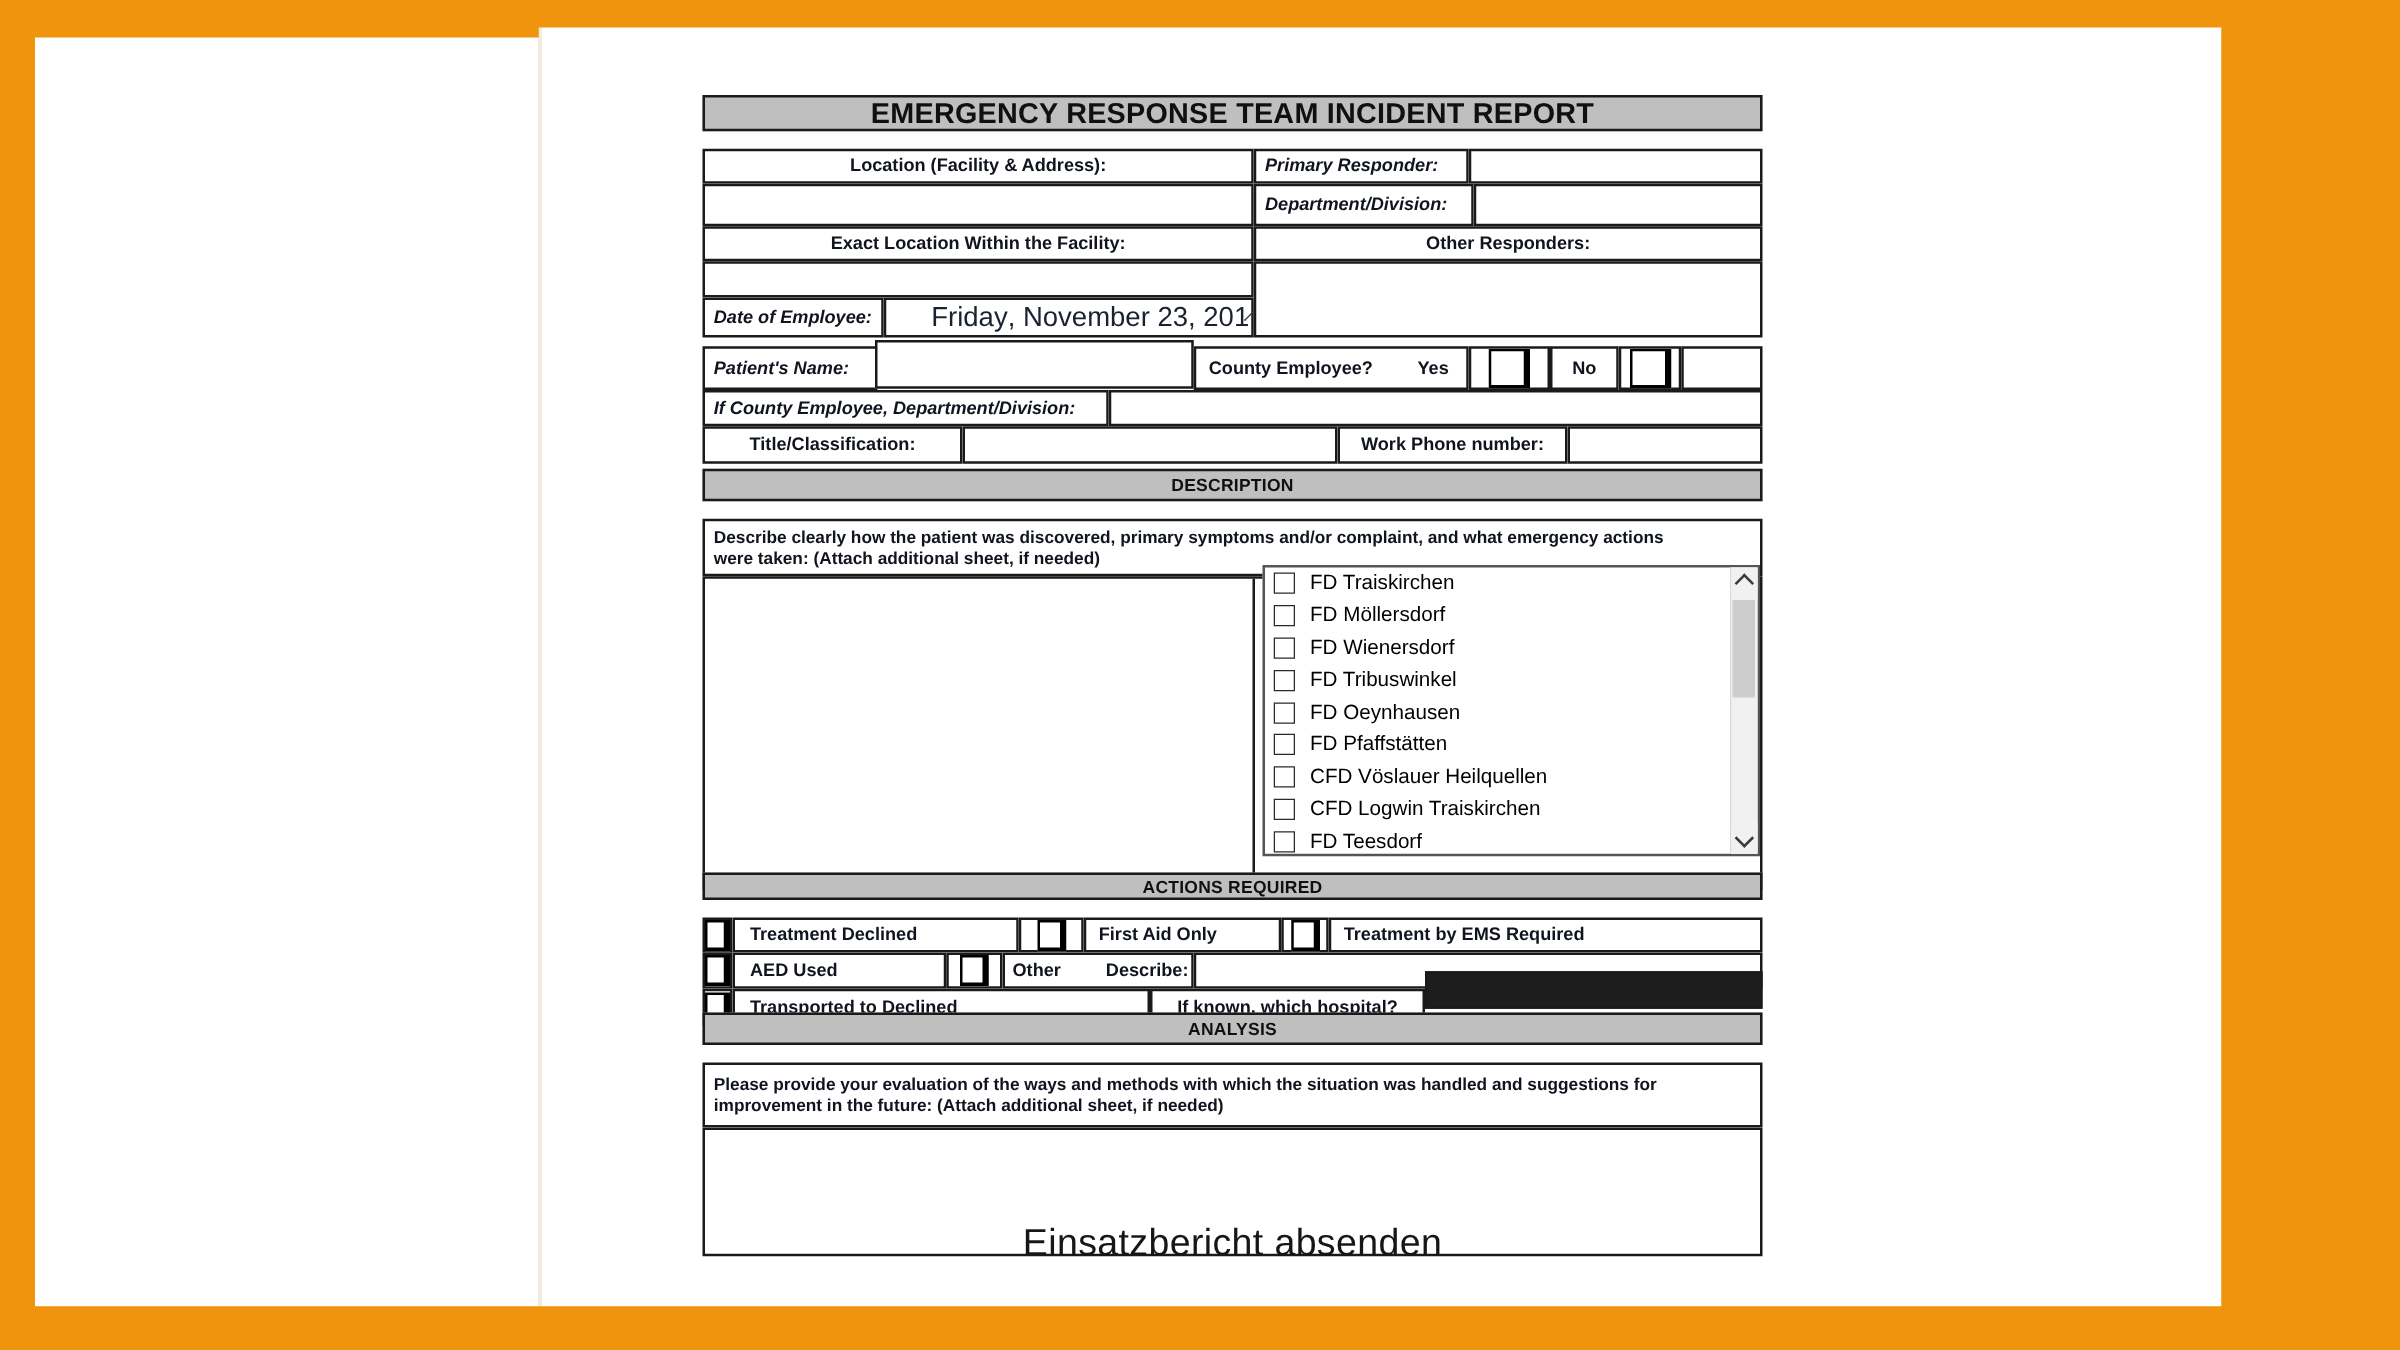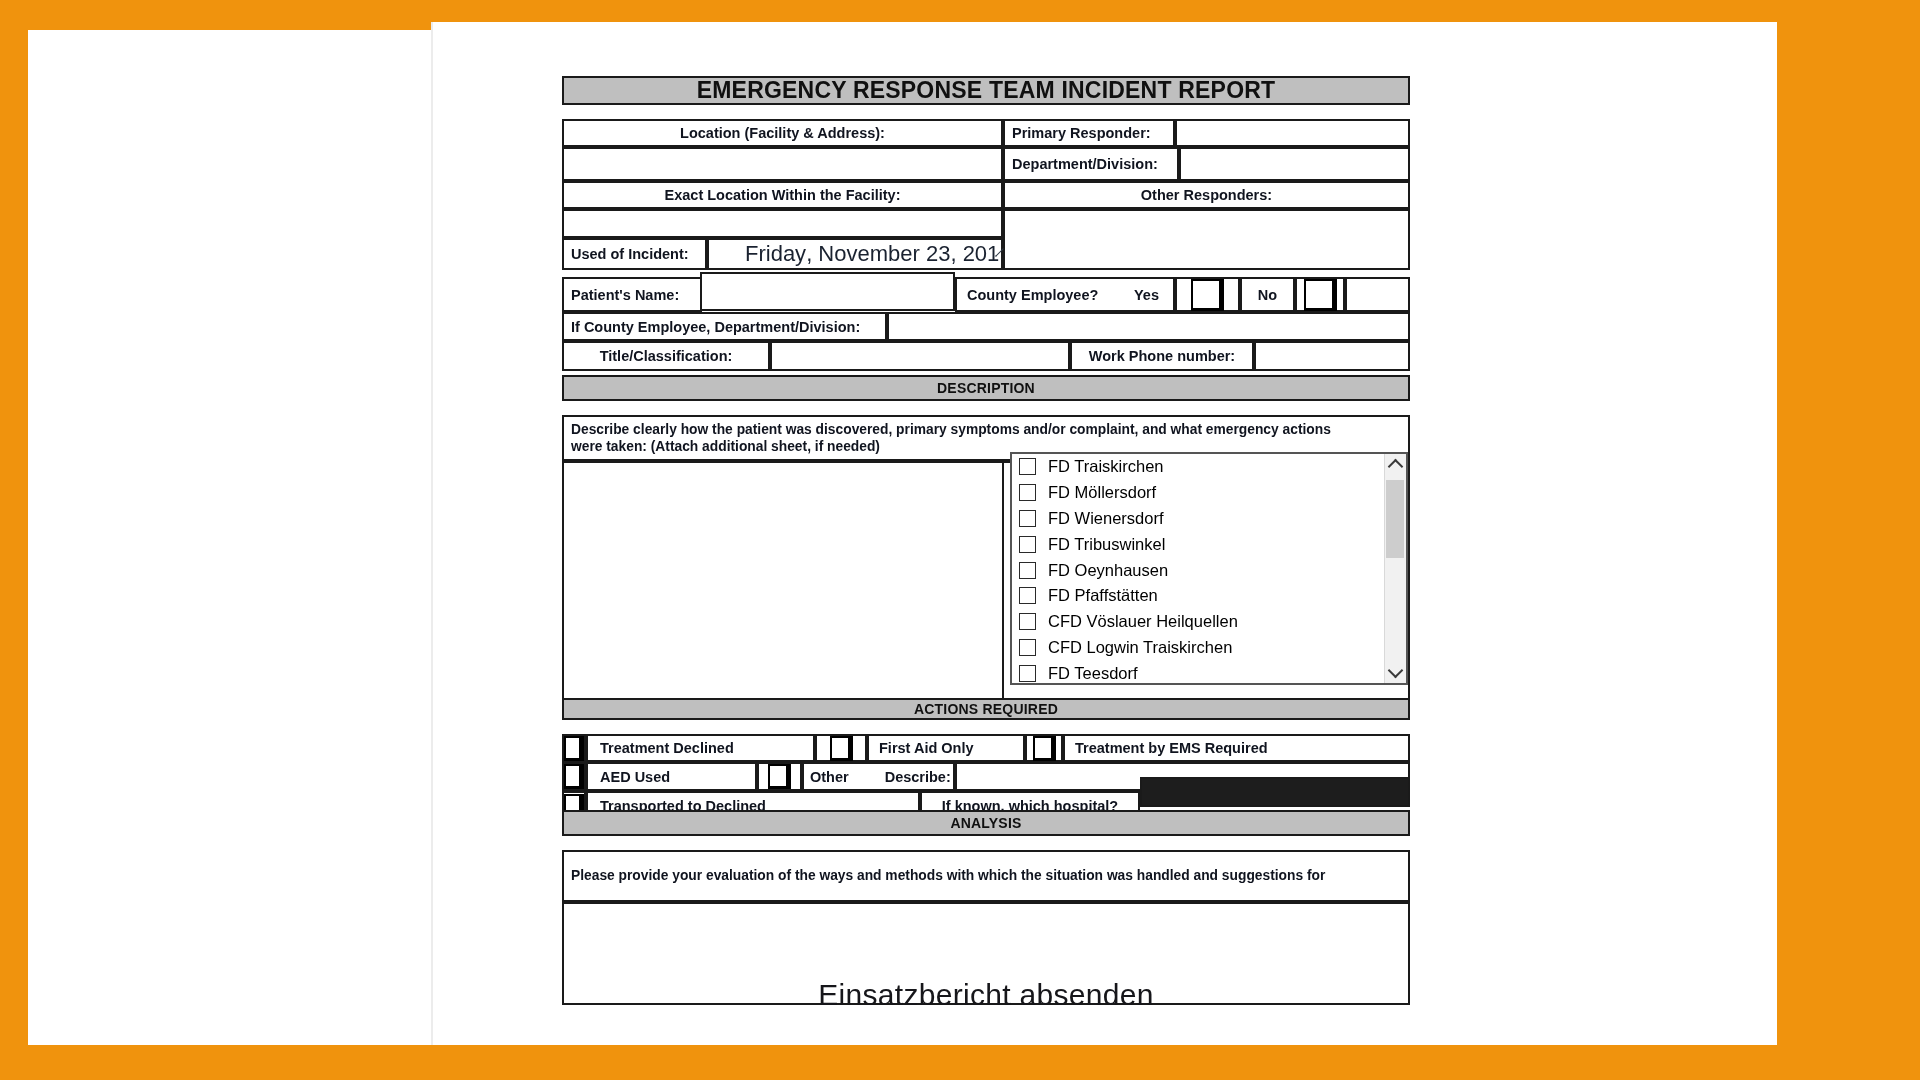--- a/index.html
+++ b/index.html
@@ -5,21 +5,21 @@
   html,body{margin:0;padding:0;background:#888;}
   #canvas{position:relative;width:1920px;height:1080px;background:#F0930D;overflow:hidden;
           font-family:"Liberation Sans","DejaVu Sans",sans-serif;color:#14161c;}
   .abs{position:absolute;box-sizing:border-box;}
   .page{background:#ffffff;}
   .cell{border:2px solid #1a1a1a;background:#fff;display:flex;align-items:center;margin-top:14px;}
   .bar{border:2px solid #1a1a1a;background:#bfbfbf;display:flex;align-items:center;justify-content:center;
        font-weight:bold;font-size:14px;letter-spacing:.2px;color:#101010;}
   .lbl{font-weight:600;font-size:14.5px;color:#10141f;white-space:nowrap;}
   .center{justify-content:center;}
-  .padl{padding-left:7px;}
+  .padl{padding-left:7px;font-style:italic;}
   .instr{font-weight:600;font-size:13.8px;line-height:17.5px;color:#10141f;}
   .cb3d{background:#fff;border:2px solid #000;border-right:5px solid #000;border-bottom:3px solid #000;}
   .cbBig{width:26px;height:27px;}
   .cbAct{width:20px;height:24px;}
   .cbSmall{width:15px;height:15px;border:1px solid #2a2a2a;background:#fff;flex:0 0 auto;}
   .blackcell{background:#1d1d1d;border:2px solid #1a1a1a;}
   .listrow{display:flex;align-items:center;height:25.8px;padding-left:7px;cursor:default;}
   .listrow .txt{margin-left:12px;font-size:16.5px;color:#000;white-space:nowrap;}
   .chev{display:inline-block;width:9px;height:9px;border-right:2px solid #3a3a3a;border-bottom:2px solid #3a3a3a;}
   .chev.down{transform:rotate(45deg);}
@@ -62,21 +62,21 @@
     <span class="lbl">Exact Location Within the Facility:</span>
   </div>
   <div class="abs cell center" style="left:1003px;top:167px;width:407px;height:28px;">
     <span class="lbl">Other Responders:</span>
   </div>
 
   <div class="abs cell" style="left:562px;top:195px;width:441px;height:29px;"></div>
   <div class="abs cell" style="left:1003px;top:195px;width:407px;height:61px;"></div>
 
   <div class="abs cell padl" style="left:562px;top:224px;width:145px;height:32px;">
-    <span class="lbl">Used of Incident:</span>
+    <span class="lbl">Date of Employee:</span>
   </div>
   <div class="abs cell" style="left:707px;top:224px;width:296px;height:32px;padding:0 10px 0 36px;justify-content:space-between;cursor:pointer;">
     <span class="datetxt">Friday</span>
     <span class="datetxt">, November 23, 201</span>
     <span class="datechev"></span>
   </div>
 
   <div class="abs cell padl" style="left:562px;top:263px;width:140px;height:35px;">
     <span class="lbl">Patient's Name:</span>
   </div>
@@ -221,20 +221,21 @@
     <span class="lbl">If known, which hospital?</span>
   </div>
   <div class="abs blackcell" style="left:1140px;top:777px;width:270px;height:30px;"></div>
 
   <div class="abs bar" style="left:562px;top:810px;width:848px;height:26px;">
     <span>ANALYSIS</span>
   </div>
   <div class="abs cell" style="left:562px;top:836px;width:848px;height:52px;padding-left:7px;">
     <div class="instr">
       <div>Please provide your evaluation of the ways and methods with which the situation was handled and suggestions for</div>
+      <div>improvement in the future:  (Attach additional sheet, if needed)</div>
     </div>
   </div>
   <div class="abs cell" style="left:562px;top:888px;width:848px;height:103px;"></div>
 
   <div class="abs" style="left:562px;top:972px;width:848px;height:46px;display:flex;align-items:center;justify-content:center;cursor:pointer;">
     <span style="font-size:30px;color:#16161a;letter-spacing:.3px;">Einsatzbericht absenden</span>
   </div>
 
 </div>
 

